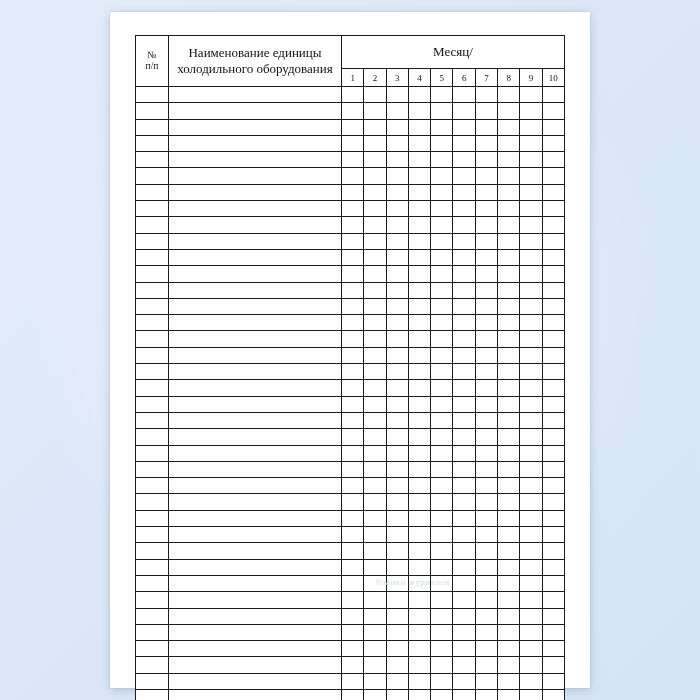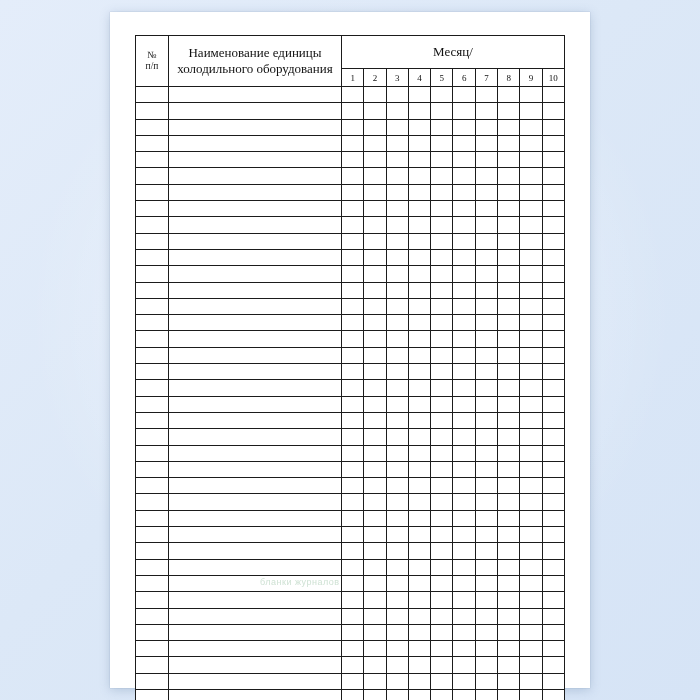--- a/index.html
+++ b/index.html
@@ -98,22 +98,22 @@
     height: 15.3px;
   }
   .r-day { }
 
   
   #watermark {
     position: absolute;
     left: 150px;
     top: 565px;
     width: 190px;
-    text-align: left;
-    font-family: Liberation Sans, sans-serif;
+    text-align: right;
+    font-family: Liberation Serif, serif;
     font-size: 9px;
     letter-spacing: 0.5px;
     color: #cfe2d4;
     pointer-events: none;
     user-select: none;
   }
 </style>
 </head>
 <body>
 

